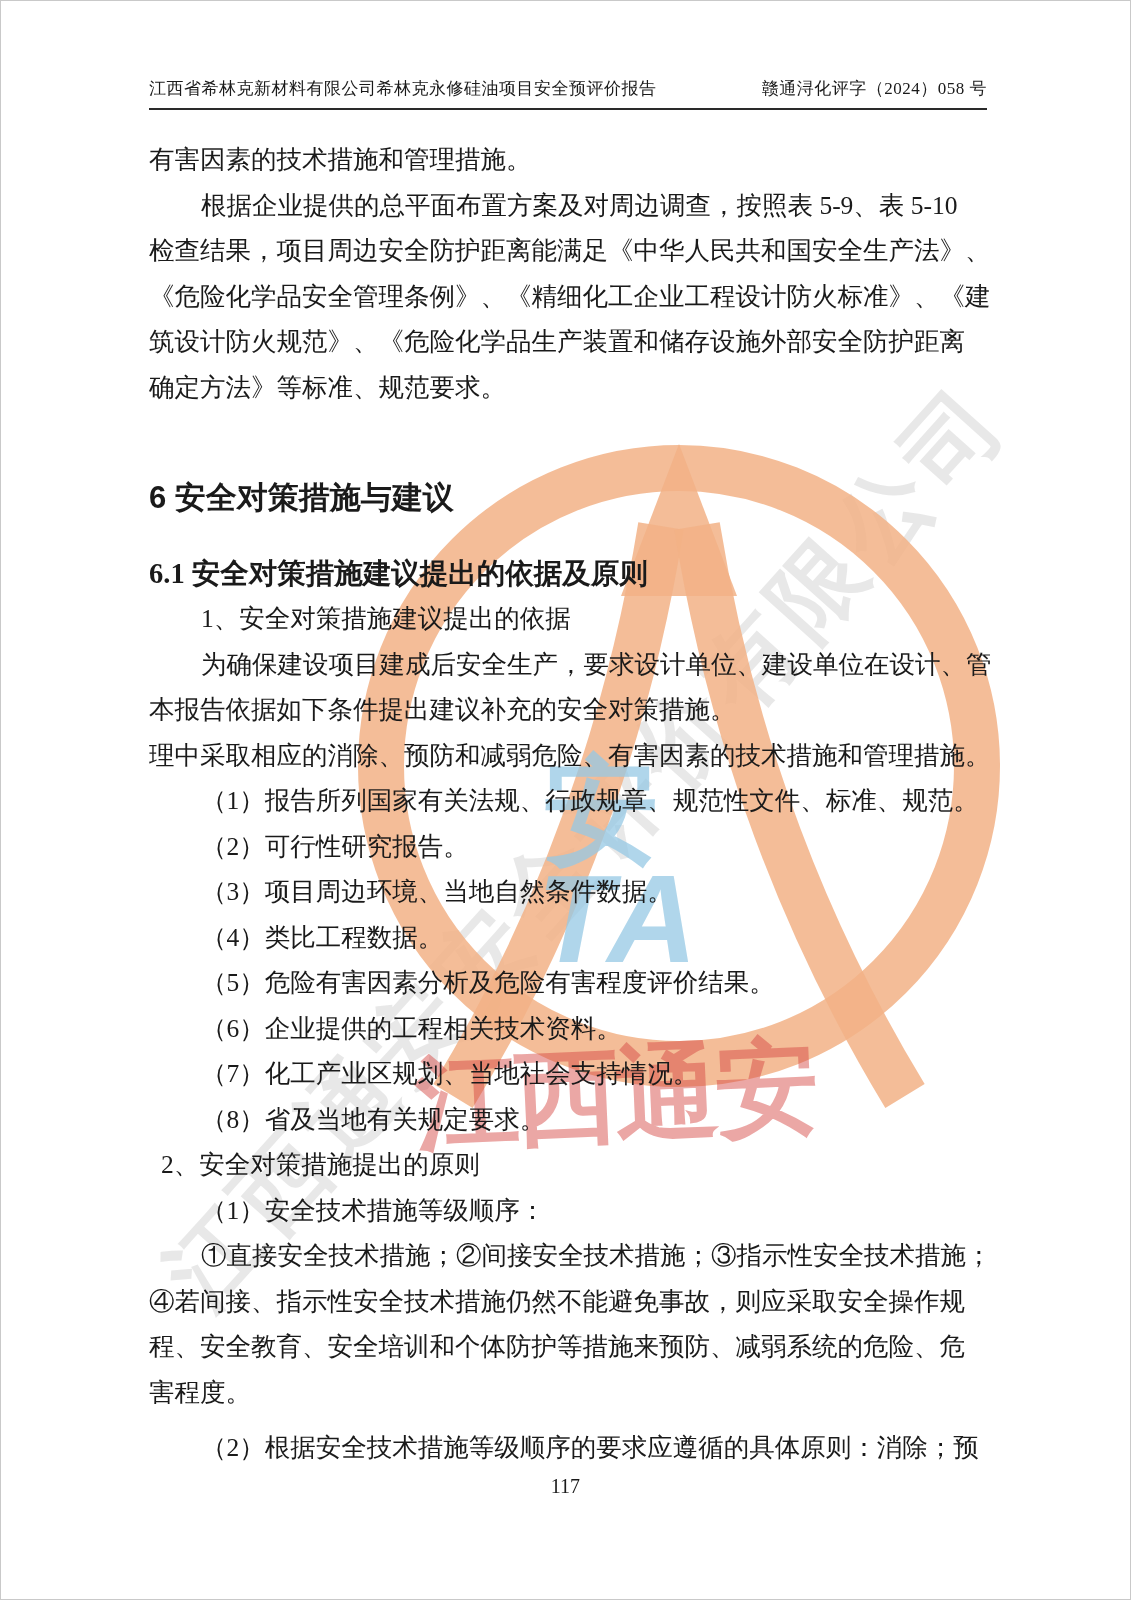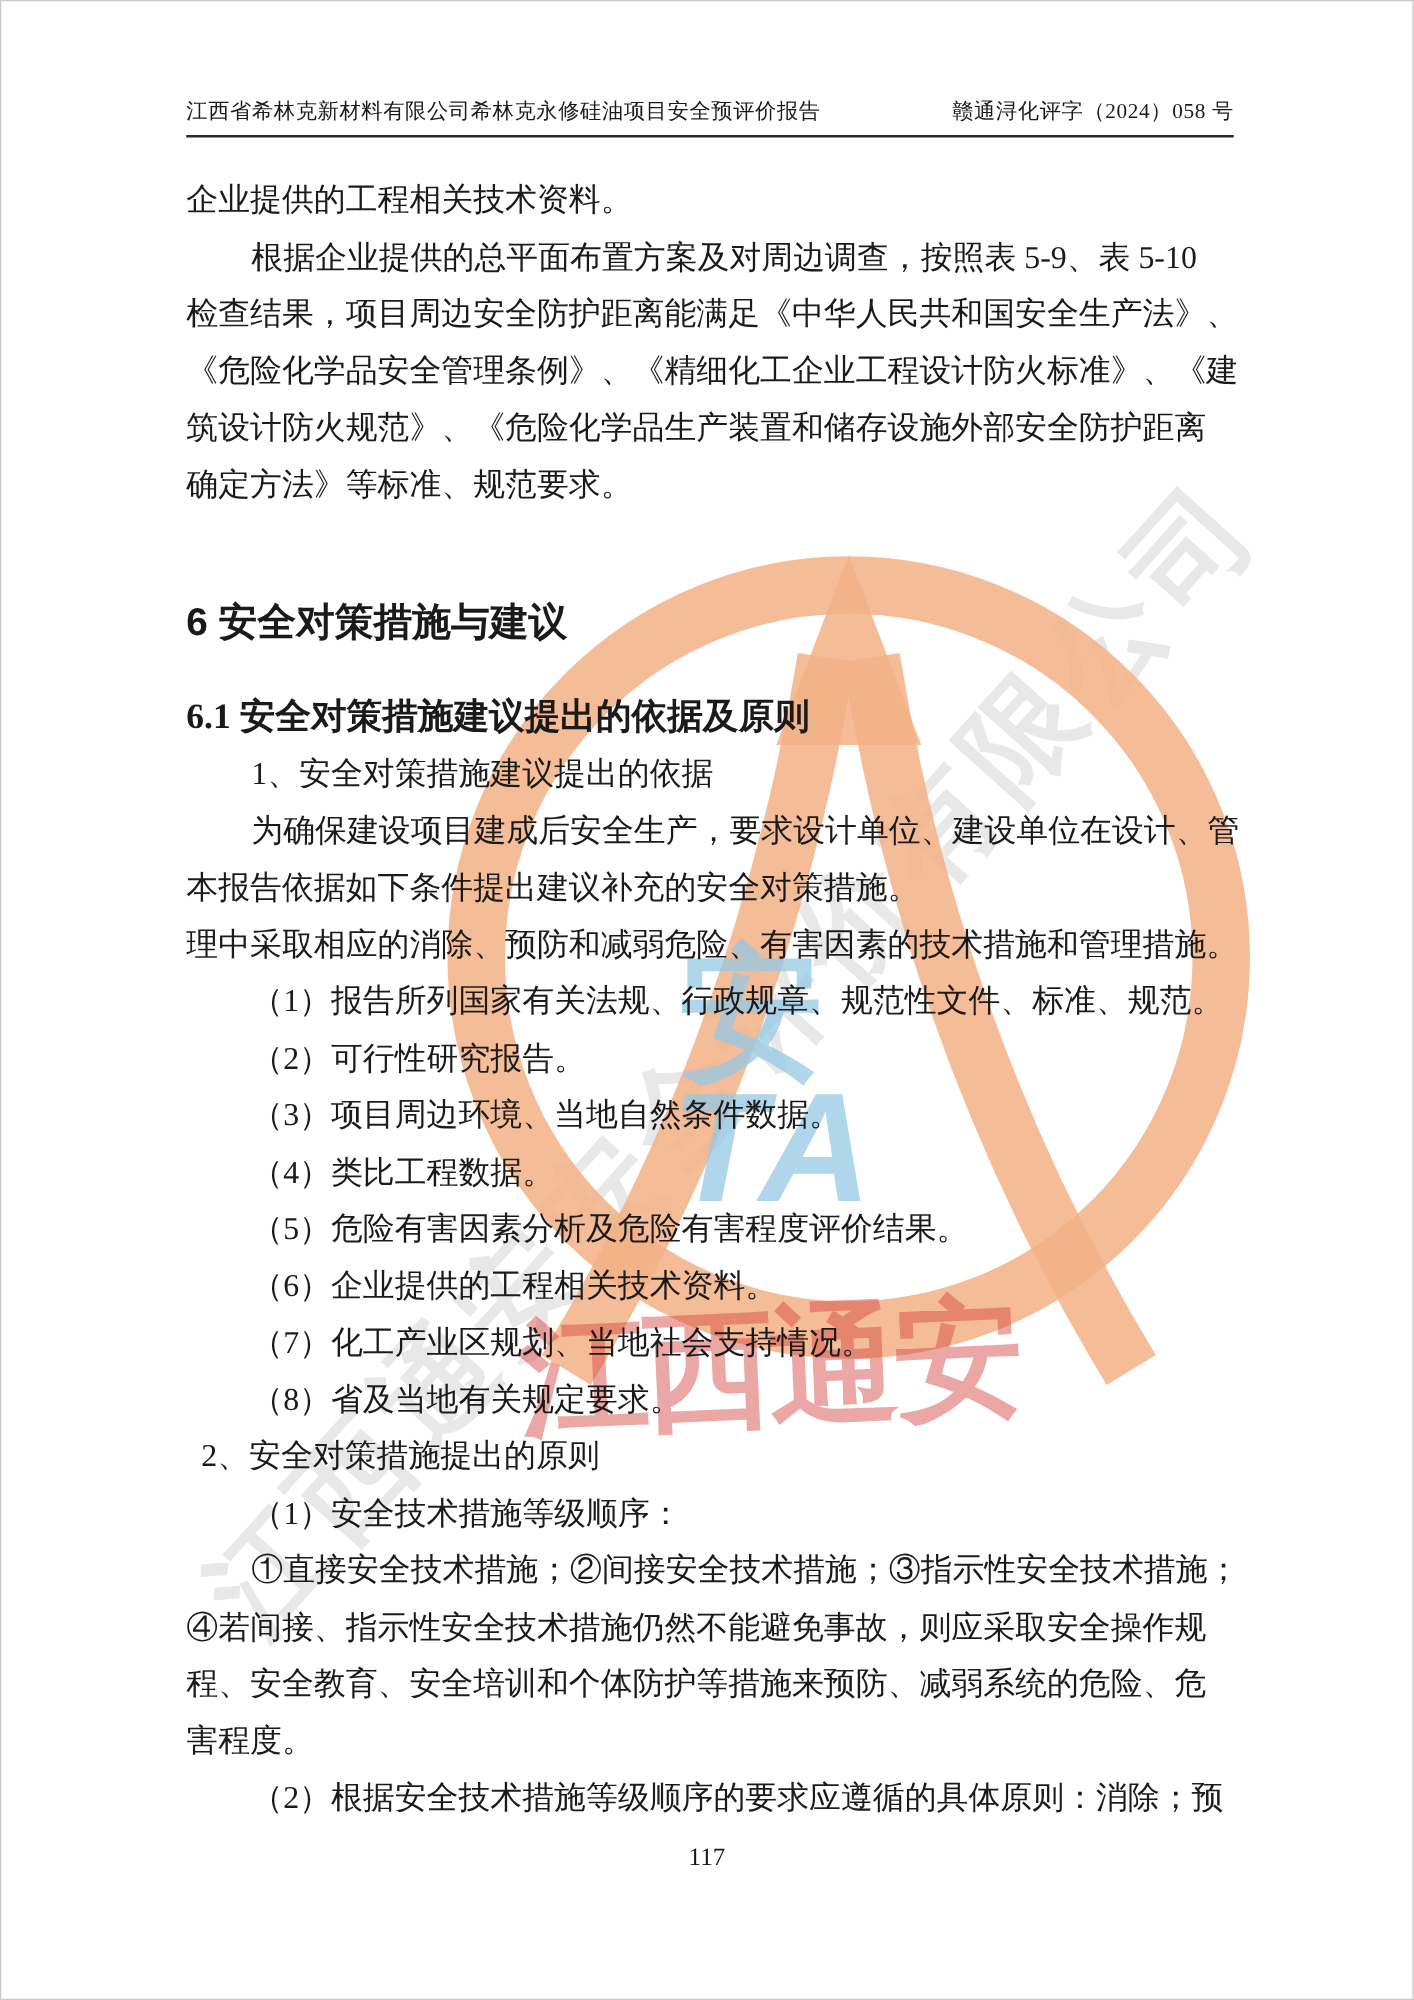--- a/index.html
+++ b/index.html
@@ -66,21 +66,21 @@
   .ind-half{padding-left:12px;}
   .h1{
     margin-top:64px;height:48px;line-height:48px;
     font-family:"Liberation Sans","DejaVu Sans",sans-serif;
     font-size:31px;font-weight:bold;white-space:nowrap;
   }
   .h2{
     margin-top:30px;height:44px;line-height:44px;
     font-size:28.5px;font-weight:bold;white-space:nowrap;
   }
-  .gap-top{margin-top:0;}
+  .gap-top{margin-top:10px;}
   .page-number{
     position:absolute;left:0;top:1474px;width:100%;
     text-align:center;font-size:20px;
   }
 </style>
 </head>
 <body>
 
 <div class="page">
 
@@ -105,21 +105,21 @@
   </div>
 
   <div class="content-layer">
 
     <div class="header">
       <span>江西省希林克新材料有限公司希林克永修硅油项目安全预评价报告</span>
       <span>赣通浔化评字（2024）058 号</span>
     </div>
 
     <div class="body-text">
-      <div class="line">企业提供的工程相关技术资料。</div>
+      <div class="line">有害因素的技术措施和管理措施。</div>
       <div class="line ind2">根据企业提供的总平面布置方案及对周边调查，按照表 5-9、表 5-10</div>
       <div class="line">检查结果，项目周边安全防护距离能满足《中华人民共和国安全生产法》、</div>
       <div class="line">《危险化学品安全管理条例》、《精细化工企业工程设计防火标准》、《建</div>
       <div class="line">筑设计防火规范》、《危险化学品生产装置和储存设施外部安全防护距离</div>
       <div class="line">确定方法》等标准、规范要求。</div>
 
       <div class="h1">6 安全对策措施与建议</div>
       <div class="h2">6.1 安全对策措施建议提出的依据及原则</div>
 
       <div class="line ind2">1、安全对策措施建议提出的依据</div>

